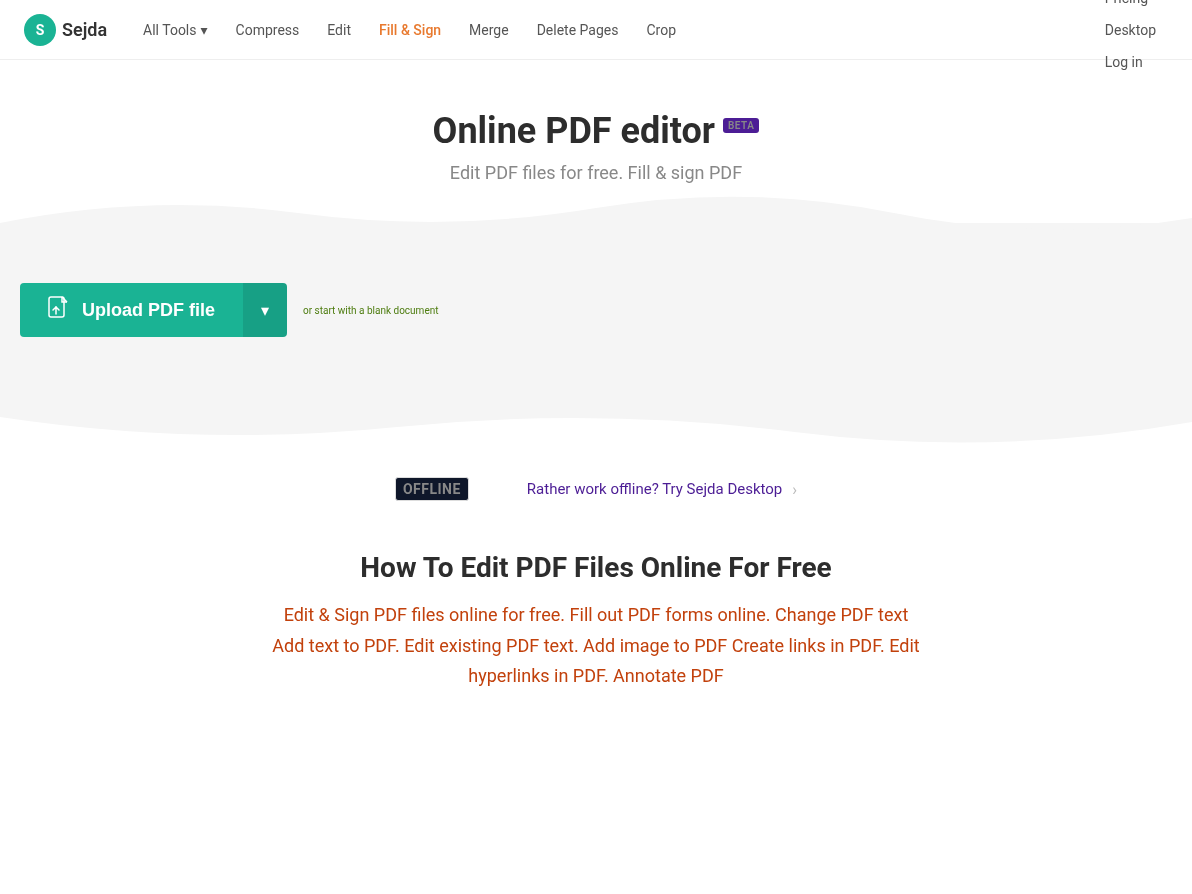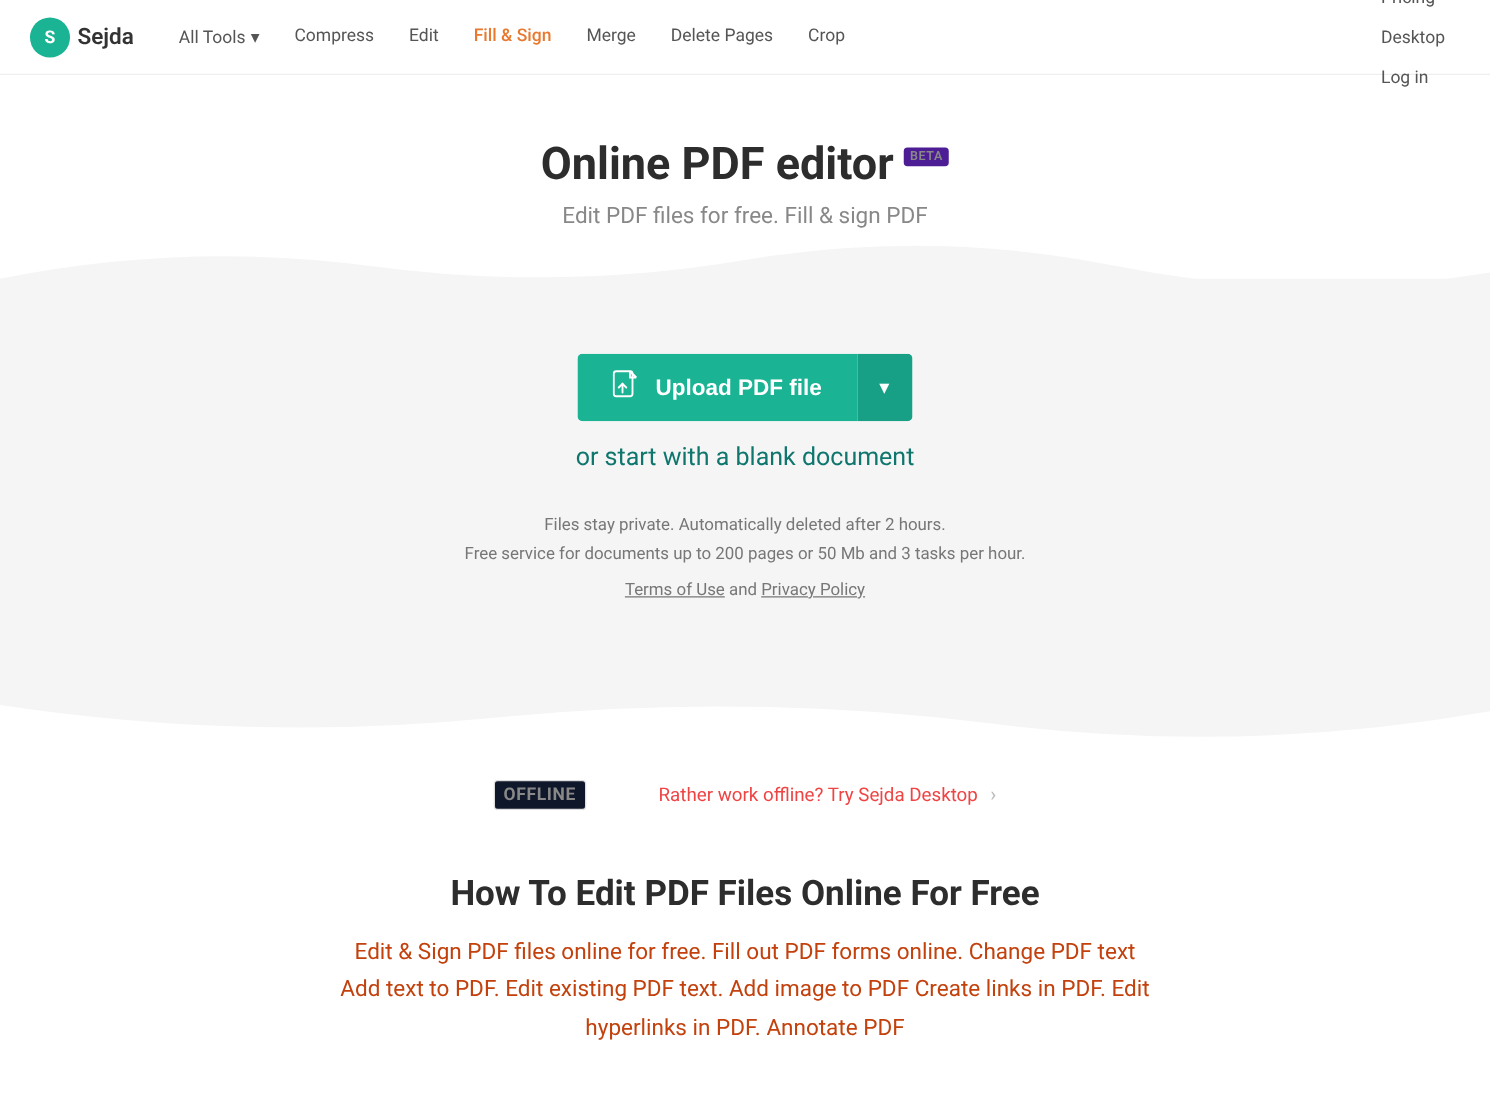--- a/index.html
+++ b/index.html
@@ -100,21 +100,21 @@
       position: absolute;
       bottom: -30px; left: 0; right: 0;
       height: 60px;
       overflow: hidden;
     }
     .wave-bottom svg { width: 100%; height: 100%; }
 
     
     .upload-area {
       display: flex;
-      flex-direction: column;
+      flex-direction: row;
       align-items: center;
       gap: 16px;
     }
     .upload-btn-wrapper {
       display: flex;
       align-items: stretch;
       border-radius: 4px;
       overflow: hidden;
     }
     .upload-btn-main {
@@ -135,22 +135,22 @@
       border: none;
       color: #fff;
       width: 44px;
       cursor: pointer;
       display: flex;
       align-items: center;
       justify-content: center;
       font-size: 16px;
     }
     .blank-doc-link {
-      color: #0f766e;
-      font-size: 20px;
+      color: #4d7c0f;
+      font-size: 10px;
       text-decoration: none;
       cursor: pointer;
     }
 
     
     .info-text {
       text-align: center;
       margin-top: 32px;
       color: #777;
       font-size: 13.5px;
@@ -174,21 +174,21 @@
     .offline-tag {
       background: #0f172a;
       color: #888;
       font-size: 14px;
       font-weight: 700;
       padding: 3px 7px;
       border-radius: 3px;
       letter-spacing: 0.5px;
       border: 1px solid #ddd;
     }
-    .offline-banner a { color: #ef4444; text-decoration: none; margin-left: 48px; }
+    .offline-banner a { color: #4c1d95; text-decoration: none; margin-left: 48px; }
     .chevron-right { color: #bbb; font-size: 16px; }
 
     
     .how-to-section {
       text-align: center;
       padding: 20px 20px 40px;
       max-width: 700px;
       margin: 0 auto;
     }
     .how-to-title {
@@ -265,29 +265,20 @@
         <span>Upload PDF file</span>
       </button>
       <button class="upload-btn-arrow">
         <span>▾</span>
       </button>
     </div>
 
     <a class="blank-doc-link" href="#">or start with a blank document</a>
   </div>
 
-  <div class="info-text">
-    <p>Files stay private. Automatically deleted after 2 hours.</p>
-    <p>Free service for documents up to 200 pages or 50 Mb and 3 tasks per hour.</p>
-    <p style="margin-top:6px;">
-      <a href="#">Terms of Use</a>
-      <span> and </span>
-      <a href="#">Privacy Policy</a>
-    </p>
-  </div>
 
   <div class="wave-bottom">
     <svg viewBox="0 0 1200 60" preserveAspectRatio="none" xmlns="http://www.w3.org/2000/svg">
       <path d="M0,0 L0,30 Q200,60 400,40 Q600,20 800,45 Q1000,70 1200,35 L1200,0 Z" fill="#f5f5f5"></path>
     </svg>
   </div>
 </div>
 
 <div class="offline-section">
   <div class="offline-banner">

